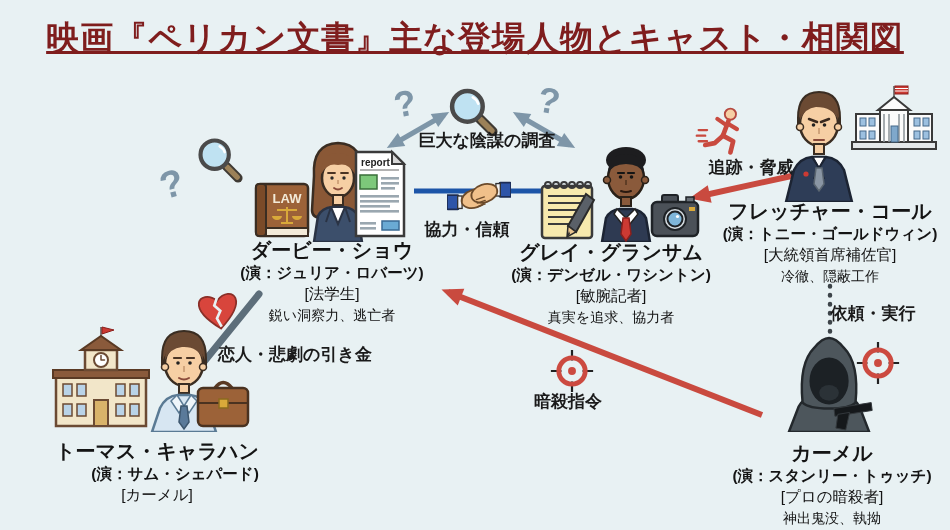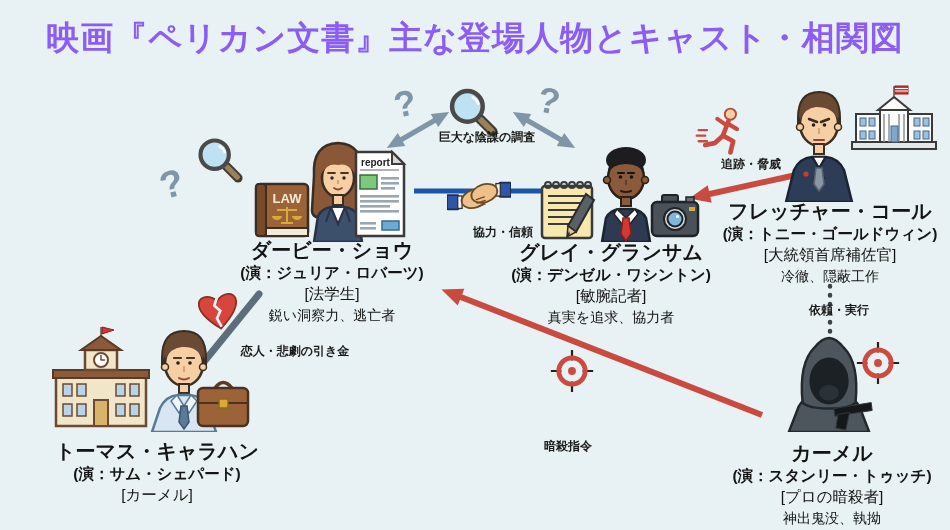--- a/index.html
+++ b/index.html
@@ -2,33 +2,33 @@
 <html><head>
 <meta charset="utf-8">
 <style>
   html,body{margin:0;padding:0;background:#cfd8dc;}
   .canvas{
     position:relative;width:950px;height:530px;background:#e8f1f3;overflow:hidden;
     font-family:"Liberation Sans","DejaVu Sans",sans-serif;color:#141414;
   }
   .title{
     position:absolute;top:16px;left:0;width:100%;margin:0;text-align:center;
-    font-size:33px;font-weight:900;letter-spacing:1px;color:#8b5cf6;
+    font-size:33px;font-weight:900;letter-spacing:1px;color:#7f1d1d;text-decoration:underline;
   }
   .overlay{position:absolute;left:0;top:0;}
   .abs{position:absolute;}
   .rel-label{
-    position:absolute;transform:translateX(-50%);font-size:12px;font-weight:800;
+    position:absolute;transform:translateX(-50%);font-size:17px;font-weight:800;
     color:#1a1a1a;white-space:nowrap;
   }
   .char-text{
     position:absolute;transform:translateX(-50%);text-align:center;white-space:nowrap;
   }
   .char-name{font-size:20px;font-weight:800;line-height:1.12;}
-  .char-cast{font-size:15.5px;font-weight:700;line-height:1.2;margin-top:3px;}
+  .char-cast{font-size:15.5px;font-weight:700;line-height:1.2;margin-top:3px;text-align:right;}
   .char-role{font-size:15.5px;font-weight:400;line-height:1.2;margin-top:2px;}
   .char-trait{font-size:14px;font-weight:400;line-height:1.25;margin-top:3px;}
   .qmark{
     position:absolute;font-size:36px;font-weight:800;color:#7e96a8;line-height:1;
   }
 </style>
 </head>
 <body>
 
 <div class="canvas">
@@ -83,45 +83,45 @@
     <svg width="64" height="46" viewBox="0 0 72 50">
       <rect x="0" y="24" width="13" height="16" rx="1" fill="#2e55a8" stroke="#1c2c55" stroke-width="2"></rect>
       <rect x="12" y="25" width="5" height="14" fill="#f5f5f5" stroke="#333" stroke-width="1.5"></rect>
       <rect x="59" y="10" width="13" height="16" rx="1" fill="#2e55a8" stroke="#1c2c55" stroke-width="2"></rect>
       <rect x="55" y="11" width="5" height="14" fill="#f5f5f5" stroke="#333" stroke-width="1.5"></rect>
       <ellipse cx="31" cy="28" rx="15" ry="10" fill="#f0c08a" stroke="#6b4a2a" stroke-width="2" transform="rotate(-18 31 28)"></ellipse>
       <ellipse cx="42" cy="22" rx="15" ry="10" fill="#f0c08a" stroke="#6b4a2a" stroke-width="2" transform="rotate(-18 42 22)"></ellipse>
       <path d="M33,29 l9,-3 M34,33 l9,-3 M35,37 l8,-3" stroke="#6b4a2a" stroke-width="1.5" fill="none" stroke-linecap="round"></path>
     </svg>
   </div>
-  <div class="rel-label" style="left:467px;top:224px;margin-left:36px;">協力・信頼</div>
+  <div class="rel-label" style="left:467px;top:218px;">協力・信頼</div>
 
   <div class="abs" style="left:694px;top:103px;">
     <svg width="56" height="56" viewBox="0 0 60 58">
       <path d="M5,28 h9 M3,34 h9 M5,40 h9" stroke="#c94a3f" stroke-width="2.5" stroke-linecap="round"></path>
       <circle cx="39" cy="11" r="6" fill="#f6cfa4" stroke="#b5483f" stroke-width="2"></circle>
       <path d="M37,18 L31,34" stroke="#c94a3f" stroke-width="5" stroke-linecap="round"></path>
       <path d="M36,21 L46,27" stroke="#c94a3f" stroke-width="4.5" stroke-linecap="round"></path>
       <path d="M35,23 L25,16" stroke="#c94a3f" stroke-width="4.5" stroke-linecap="round"></path>
       <path d="M31,34 L42,40 L39,52" stroke="#c94a3f" stroke-width="5" fill="none" stroke-linecap="round" stroke-linejoin="round"></path>
       <path d="M31,34 L22,42 L12,44" stroke="#c94a3f" stroke-width="5" fill="none" stroke-linecap="round" stroke-linejoin="round"></path>
     </svg>
   </div>
   <div class="rel-label" style="left:717px;top:156px;margin-left:34px;">追跡・脅威</div>
 
-  <div class="rel-label" style="left:839px;top:302px;text-align:right;">依頼・実行</div>
+  <div class="rel-label" style="left:873px;top:302px;text-align:right;">依頼・実行</div>
 
   <div class="abs" style="left:550px;top:349px;">
     <svg width="44" height="44" viewBox="0 0 50 50">
       <path d="M25,1 V13 M25,37 V49 M1,25 H13 M37,25 H49" stroke="#222" stroke-width="2.5"></path>
       <circle cx="25" cy="25" r="15" fill="none" stroke="#cc4a40" stroke-width="5.5"></circle>
       <circle cx="25" cy="25" r="4.5" fill="#cc4a40"></circle>
     </svg>
   </div>
-  <div class="rel-label" style="left:568px;top:390px;margin-top:48px;">暗殺指令</div>
+  <div class="rel-label" style="left:568px;top:390px;">暗殺指令</div>
 
   <div class="abs" style="left:197px;top:291px;transform:rotate(-8deg);">
     <svg width="44" height="42" viewBox="0 0 50 46">
       <path d="M25,42 C8,28 2,18 4,10 C6,3 16,1 25,10 C34,1 44,3 46,10 C48,18 42,28 25,42 Z" fill="#d8453c" stroke="#8a2f28" stroke-width="2"></path>
       <path d="M25,7 L21,15 L27,22 L22,30 L26,40" stroke="#e8f1f3" stroke-width="3" fill="none"></path>
     </svg>
   </div>
   <div class="rel-label" style="left:295px;top:343px;">恋人・悲劇の引き金</div>
 
   <div class="abs" style="left:252px;top:132px;">

